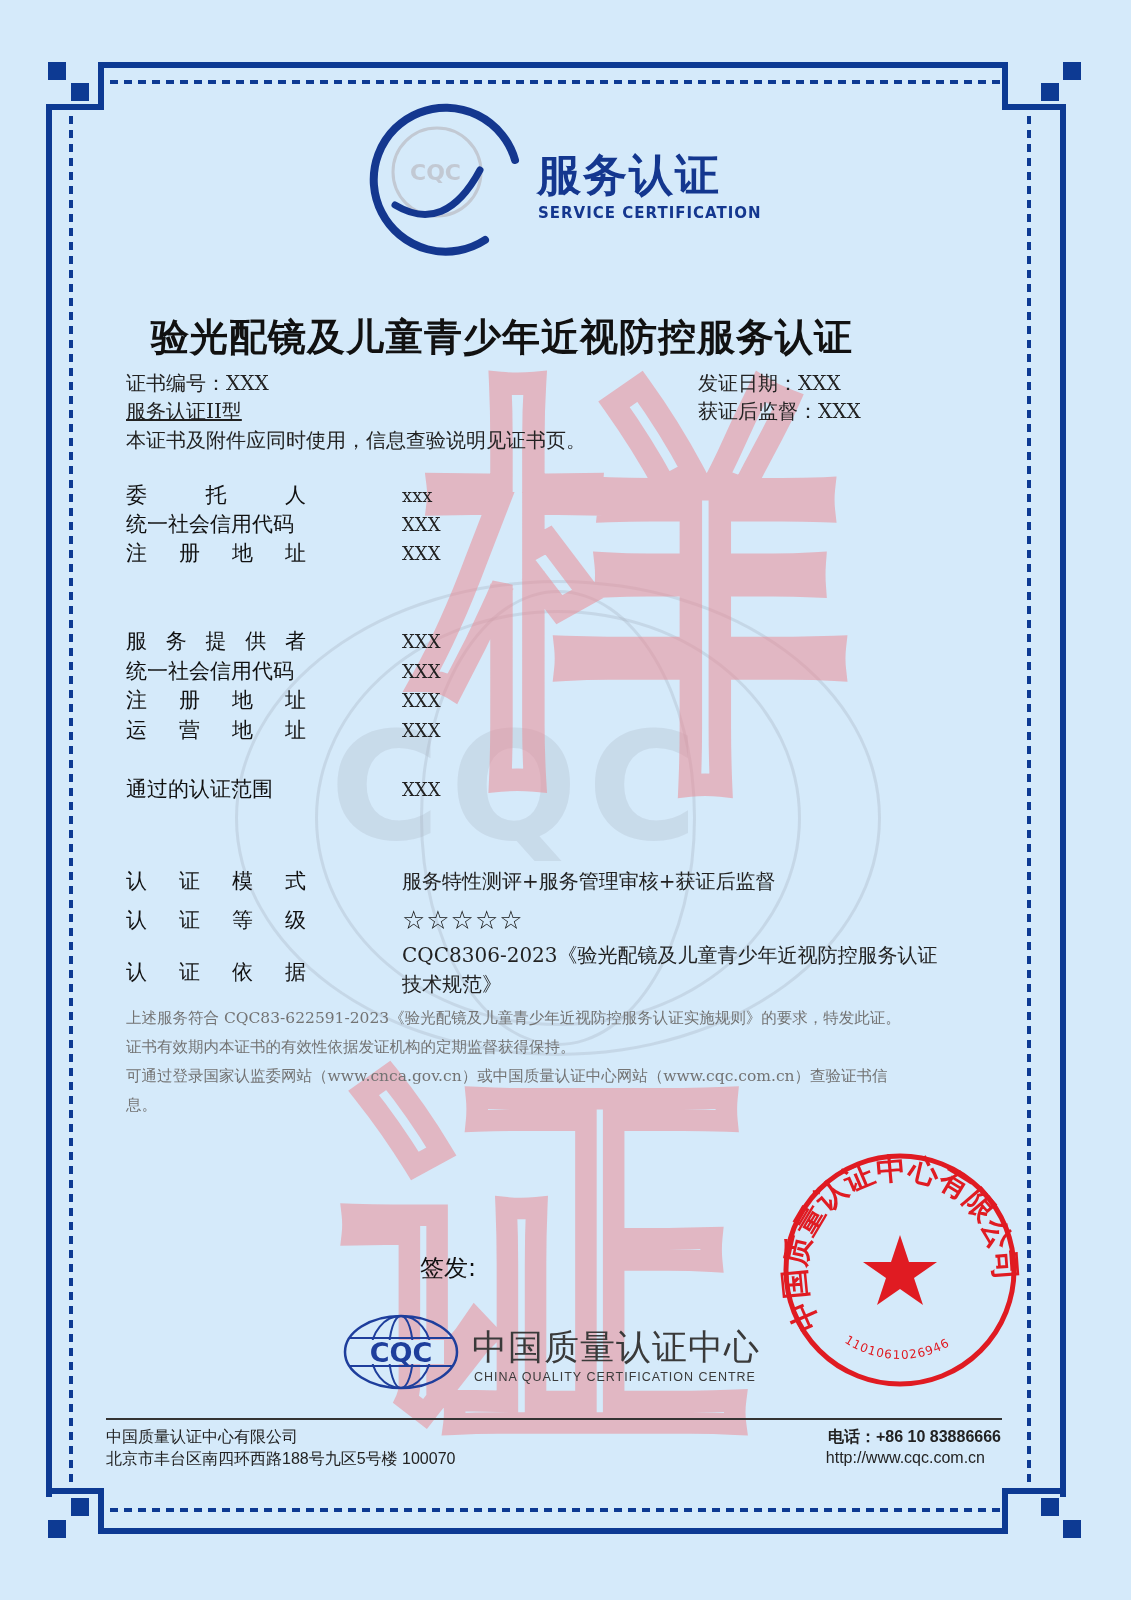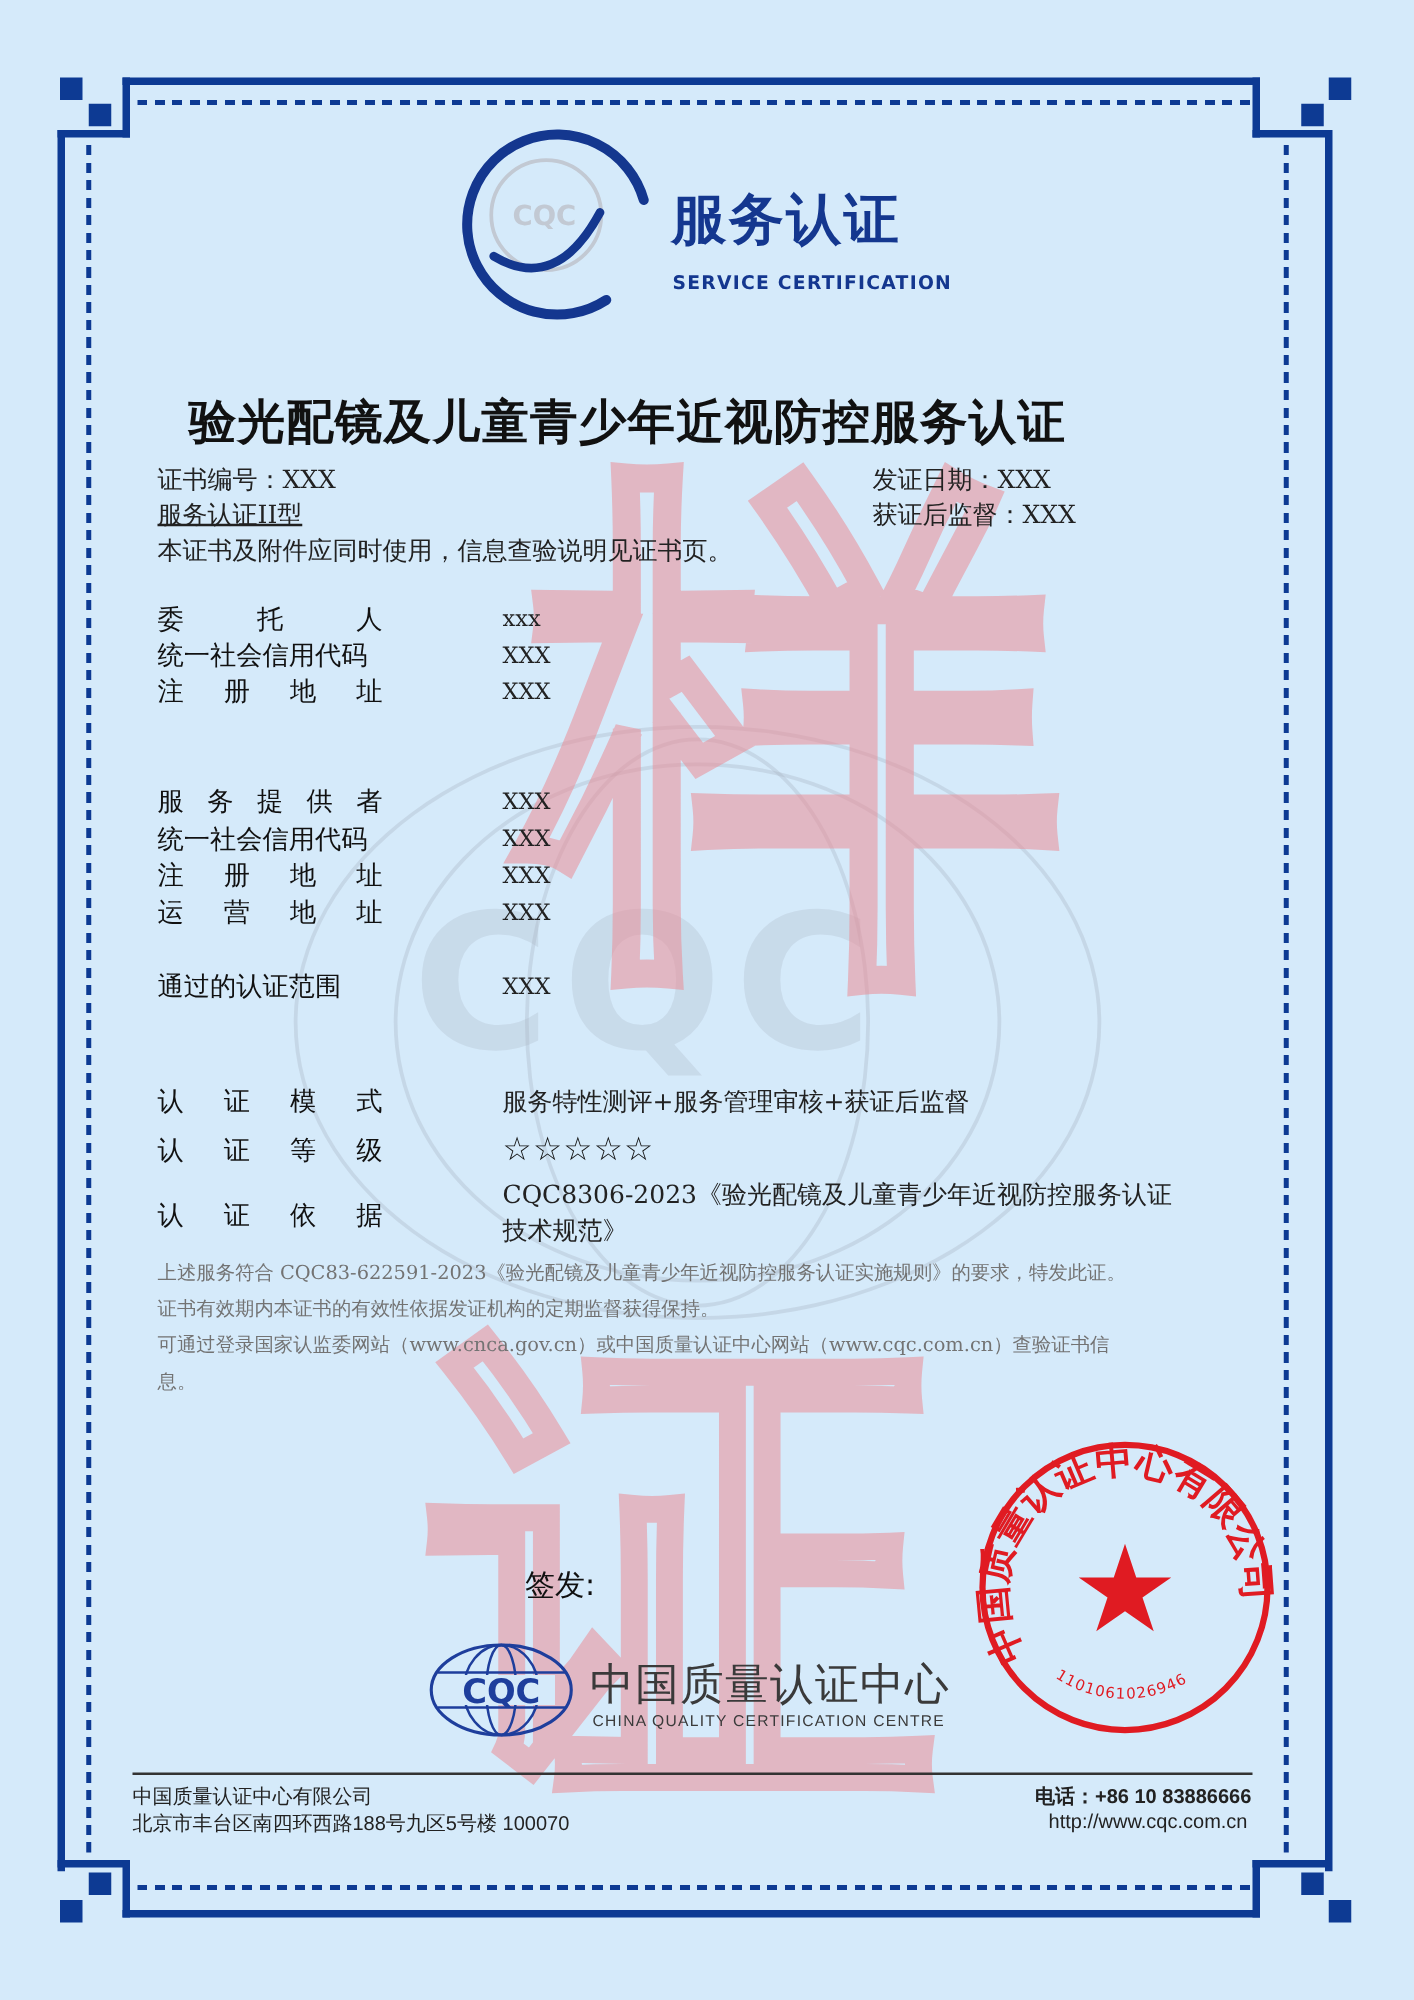--- a/index.html
+++ b/index.html
@@ -66,21 +66,21 @@
 </div>
 
 <div class="abs" style="left:365px;top:100px;width:400px;height:160px;">
   <svg width="160" height="160" viewBox="0 0 160 160" style="position:absolute;left:0;top:0;">
     <path d="M150 60 A72 72 0 1 0 120 140" fill="none" stroke="#14378f" stroke-width="8" stroke-linecap="round"></path>
     <circle cx="72" cy="72" r="44" fill="none" stroke="#c2c9d3" stroke-width="3"></circle>
     <path d="M30 105 Q80 135 115 70" fill="none" stroke="#14378f" stroke-width="7" stroke-linecap="round"></path>
     <text x="45" y="80" font-family="DejaVu Sans, sans-serif" font-weight="bold" font-size="22" fill="#c2c9d3">CQC</text>
   </svg>
   <div class="abs logo-text-cn" style="left:172px;top:46px;">服务认证</div>
-  <div class="abs logo-text-en" style="left:173px;top:117px;">SERVICE CERTIFICATION</div>
+  <div class="abs logo-text-en" style="left:173px;top:104px;">SERVICE CERTIFICATION</div>
 </div>
 
 <div class="abs title" style="left:0;width:1004px;text-align:center;top:312px;">验光配镜及儿童青少年近视防控服务认证</div>
 
 <div class="abs meta" style="left:126px;top:370px;">
   <span>证书编号：</span><span>XXX</span>
 </div>
 <div class="abs meta" style="left:126px;top:398px;text-decoration:underline;">服务认证II型</div>
 <div class="abs meta" style="left:126px;top:427px;">本证书及附件应同时使用，信息查验说明见证书页。</div>
 <div class="abs meta" style="left:698px;top:370px;">
@@ -221,13 +221,13 @@
     <text font-family="DejaVu Sans, sans-serif" font-weight="bold" font-size="30" fill="#e01b22"><textPath href="#sealArc" startOffset="0" id="seal-text-path">中国质量认证中心有限公司</textPath></text>
     <text font-family="DejaVu Sans, sans-serif" font-size="12" fill="#e01b22" letter-spacing="1"><textPath href="#numArc" startOffset="8%" id="seal-num-path">1101061026946</textPath></text>
     <polygon points="120,85 129,112 157,112 134,128 143,155 120,139 97,155 106,128 83,112 111,112" fill="#e01b22"></polygon>
   </svg>
 </div>
 
 <div class="abs" style="left:106px;top:1418px;width:896px;height:2px;background:#333;"></div>
 <div class="abs footer" style="left:106px;top:1427px;">中国质量认证中心有限公司</div>
 <div class="abs footer" style="left:106px;top:1449px;">北京市丰台区南四环西路188号九区5号楼  100070</div>
 <div class="abs footer" style="right:130px;top:1427px;text-align:right;font-weight:bold;">电话：+86 10 83886666</div>
-<div class="abs footer" style="right:133px;top:1449px;text-align:left;">http://www.cqc.com.cn</div>
+<div class="abs footer" style="right:146px;top:1449px;text-align:left;">http://www.cqc.com.cn</div>
 
 </body></html>

